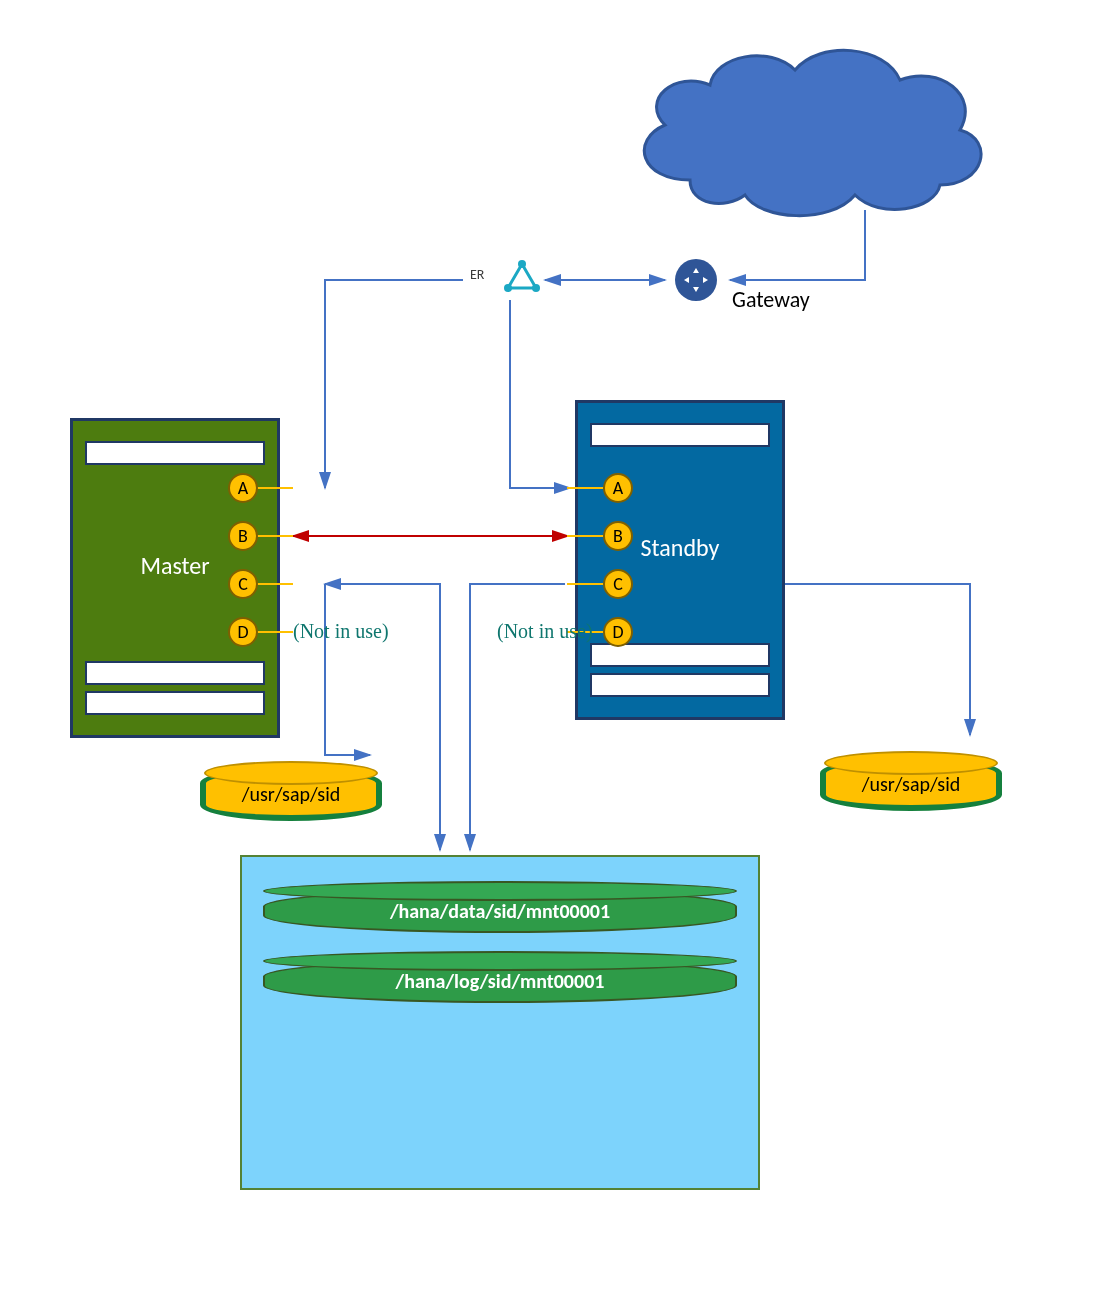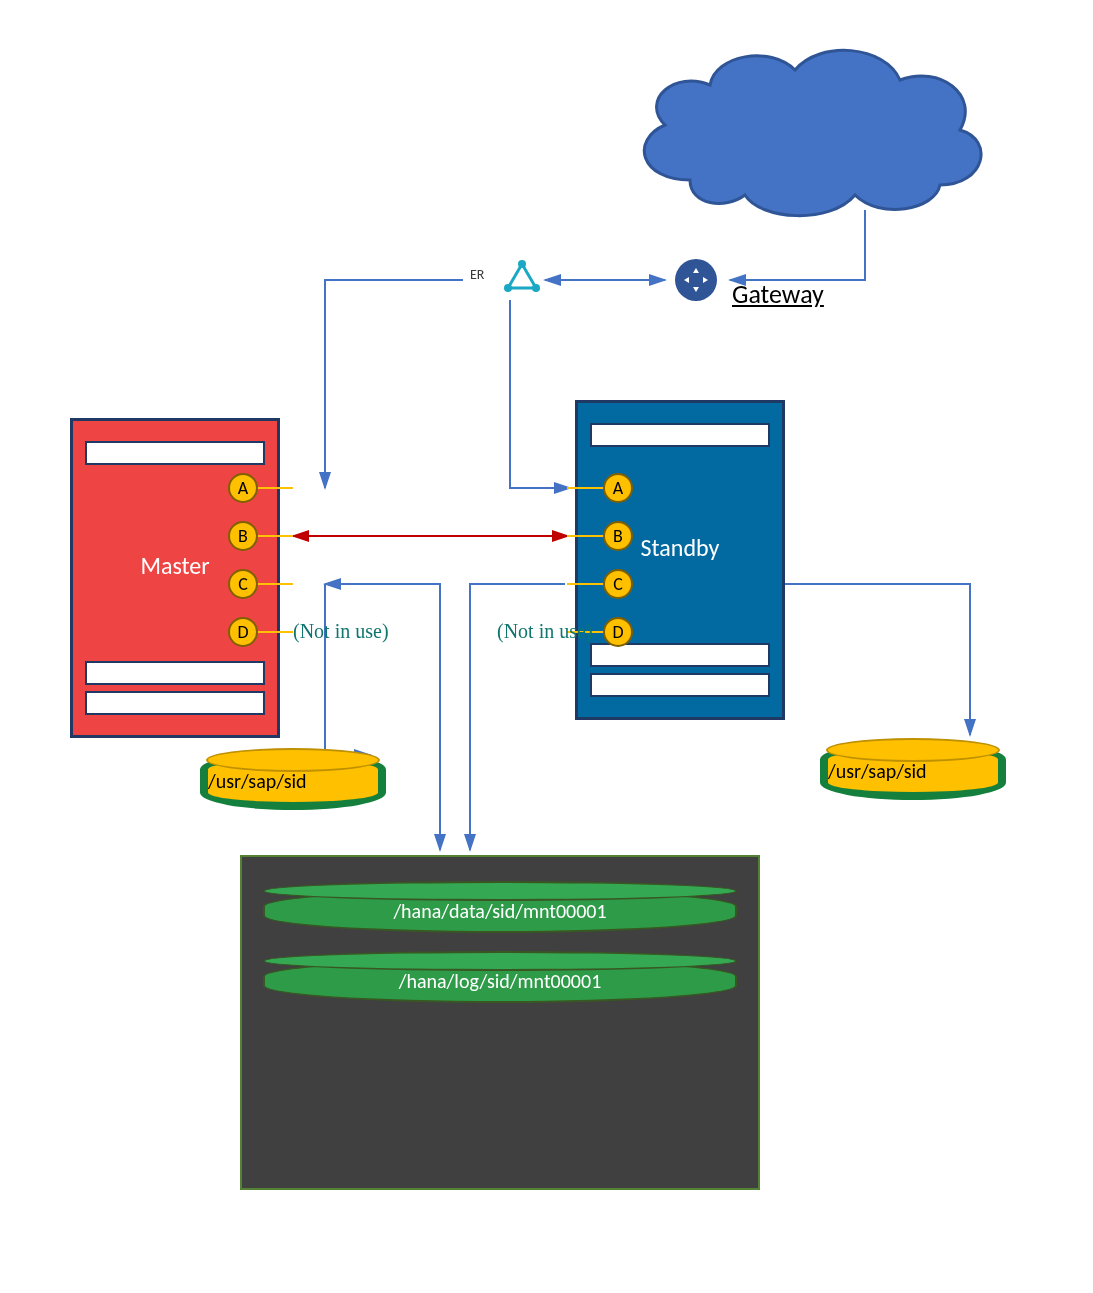--- a/index.html
+++ b/index.html
@@ -49,23 +49,22 @@
     width: 42px;
     height: 42px;
     border-radius: 50%;
     background: #2F5597;
     display: flex;
     align-items: center;
     justify-content: center;
   }
   .gateway-label {
     left: 732px;
-    top: 278px;
-    font-size: 26px;
-    text-decoration: underline;
+    top: 286px;
+    font-size: 22px;
   }
   
   .er-group { position:absolute; left:470px; top:258px; }
   .er-label {
     position: absolute;
     left: 0; top: 8px;
     font-size: 14px;
     color: #3b3b3b;
   }
   .er-triangle {
@@ -77,21 +76,21 @@
   .server {
     position: absolute;
     width: 210px;
     height: 320px;
     border: 3px solid #203864;
     box-sizing: border-box;
   }
   .server.master {
     left: 70px;
     top: 418px;
-    background: #ef4444;
+    background: #4d7c0f;
   }
   .server.standby {
     left: 575px;
     top: 400px;
     background: #0369a1;
   }
   .server .slot {
     position: absolute;
     left: 12px;
     right: 12px;
@@ -130,47 +129,50 @@
     font-size: 20px;
     color: #0f766e;
     font-family: Liberation Serif, serif;
   }
   
   .local-disk {
     position: absolute;
     width: 170px;
     height: 42px;
     background: #FFC000;
-    border: 8px solid #15803d;
+    border: 6px solid #15803d;
     border-radius: 50% / 30%;
+    text-align: center;
     line-height: 42px;
     color: #000;
     font-size: 20px;
+    margin-top: 15px;
   }
   .local-disk::before {
     content: "";
     position: absolute;
     left: -2px; right: -2px;
     top: -12px;
     height: 20px;
     border: 2px solid #BF9000;
     border-radius: 50%;
     background: #FFC000;
   }
   
   .storage-pool {
     position: absolute;
     left: 240px;
     top: 855px;
     width: 520px;
     height: 335px;
-    background: #404040;
+    background: #7dd3fc;
     border: 2px solid #548235;
     box-sizing: border-box;
     padding-top: 20px;
+    font-weight: bold;
   }
   .hana-disk {
     position: relative;
     margin: 12px auto 26px auto;
     width: 470px;
     height: 40px;
     background: #2E9B48;
     border: 2px solid #385723;
     border-radius: 50% / 40%;
     color: #fff;

